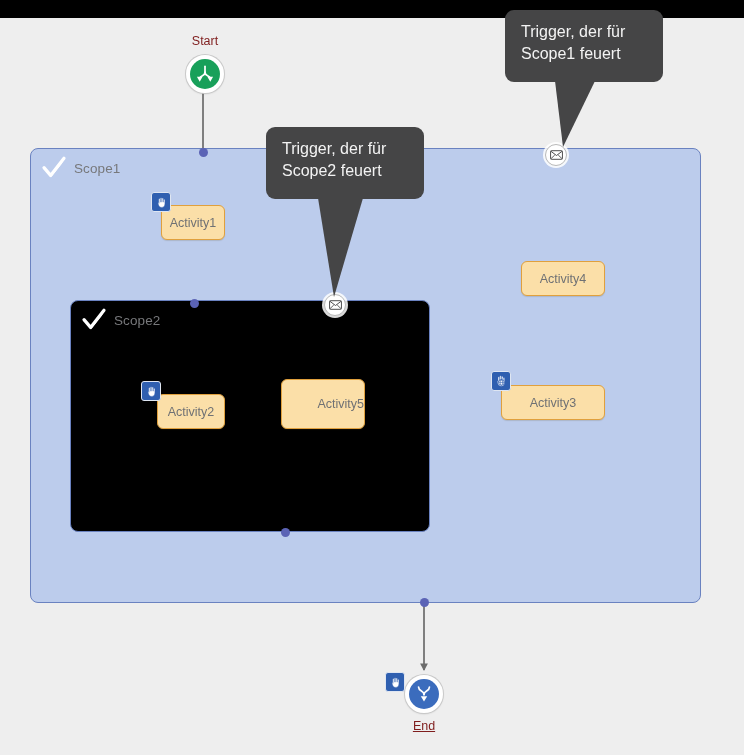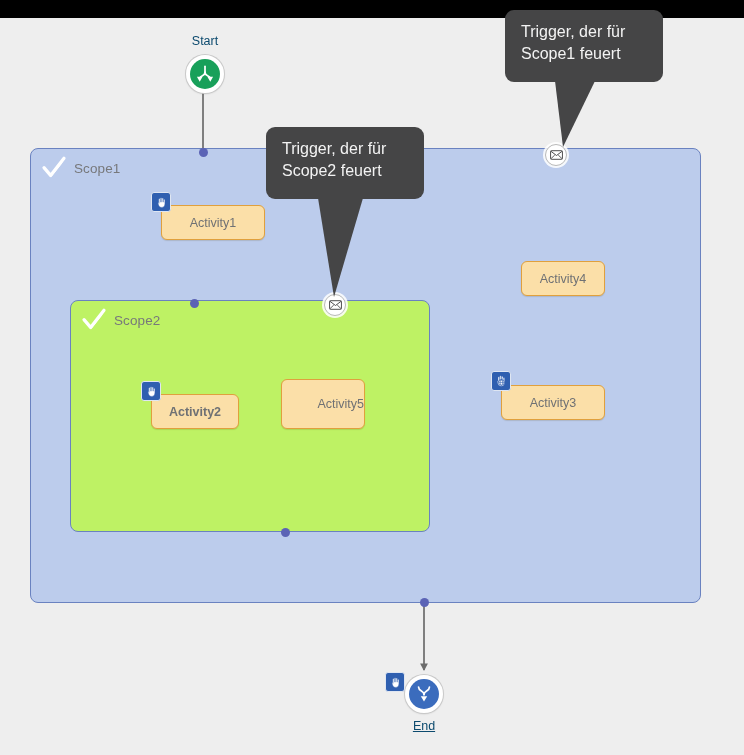--- a/index.html
+++ b/index.html
@@ -114,21 +114,21 @@
     border-radius: 50%;
     display: flex;
     align-items: center;
     justify-content: center;
   }
   .disc-start { background: #18a05a; }
   .disc-end   { background: #3b6cbd; }
   .terminal-label {
     position: absolute;
     font-size: 12.5px;
-    color: #0c4a6e;
+    color: #7f1d1d;
     white-space: nowrap;
     text-align: center;
     z-index: 10;
   }
 
   
   .trigger {
     position: absolute;
     width: 22px;
     height: 22px;
@@ -201,43 +201,43 @@
     <div class="scope" id="scope-scope1" style="left: 30px; top: 130px; width: 671px; height: 455px; background: rgb(188, 204, 236); border-color: rgb(106, 130, 192);">
       <div class="scope-header">
         <svg class="scope-check" viewBox="0 0 26 26">
           <path d="M3 12.6 L9.4 20.2 L23 3.2 L20.9 8.6 L9.9 22.4 Z" fill="#ffffff"></path>
           <path d="M3 12.6 L9.6 20.4 L23 3.2" fill="none" stroke="#ffffff" stroke-width="3.2" stroke-linecap="round" stroke-linejoin="round"></path>
         </svg>
         <span class="scope-label">Scope1</span>
       </div>
     </div>
 
-    <div class="scope" id="scope-scope2" style="left: 70px; top: 282px; width: 360px; height: 232px; background: #bef264; border-color: rgb(106, 130, 192);">
+    <div class="scope" id="scope-scope2" style="left: 70px; top: 282px; width: 360px; height: 232px; background: #000000; border-color: rgb(106, 130, 192);">
       <div class="scope-header">
         <svg class="scope-check" viewBox="0 0 26 26">
           <path d="M3 12.6 L9.4 20.2 L23 3.2 L20.9 8.6 L9.9 22.4 Z" fill="#ffffff"></path>
           <path d="M3 12.6 L9.6 20.4 L23 3.2" fill="none" stroke="#ffffff" stroke-width="3.2" stroke-linecap="round" stroke-linejoin="round"></path>
         </svg>
         <span class="scope-label">Scope2</span>
       </div>
     </div>
 
-    <div class="activity" id="node-activity1" style="left: 161px; top: 187px; width: 104px; height: 35px;">
+    <div class="activity" id="node-activity1" style="left: 161px; top: 187px; width: 64px; height: 35px;">
       <span>Activity1</span>
     </div>
     <div class="badge" id="badge-activity1" style="left: 151px; top: 174px;">
       <svg viewBox="0 0 16 16" width="13" height="13">
         <path d="M4.6 9.2 V4.0 a0.95 0.95 0 0 1 1.9 0 V7.6 V3.0 a0.95 0.95 0 0 1 1.9 0 V7.6 V3.4
                  a0.95 0.95 0 0 1 1.9 0 V7.6 V5.0 a0.95 0.95 0 0 1 1.9 0 V9.4
                  c0 2.7 -1.5 4.6 -3.9 4.6 c-2.2 0 -3.3 -1.2 -3.9 -2.9
                  l-0.7 -2.0 a0.85 0.85 0 0 1 1.5 -0.8 Z" fill="#ffffff" stroke="#2f5fb0" stroke-width="0.5"></path>
       </svg>
     </div>
 
-    <div class="activity" id="node-activity2" style="left: 151px; top: 376px; width: 88px; height: 35px; font-weight: bold;">
+    <div class="activity" id="node-activity2" style="left: 157px; top: 376px; width: 68px; height: 35px;">
       <span>Activity2</span>
     </div>
     <div class="badge" id="badge-activity2" style="left: 141px; top: 363px;">
       <svg viewBox="0 0 16 16" width="13" height="13">
         <path d="M4.6 9.2 V4.0 a0.95 0.95 0 0 1 1.9 0 V7.6 V3.0 a0.95 0.95 0 0 1 1.9 0 V7.6 V3.4
                  a0.95 0.95 0 0 1 1.9 0 V7.6 V5.0 a0.95 0.95 0 0 1 1.9 0 V9.4
                  c0 2.7 -1.5 4.6 -3.9 4.6 c-2.2 0 -3.3 -1.2 -3.9 -2.9
                  l-0.7 -2.0 a0.85 0.85 0 0 1 1.5 -0.8 Z" fill="#ffffff" stroke="#2f5fb0" stroke-width="0.5"></path>
       </svg>
     </div>

